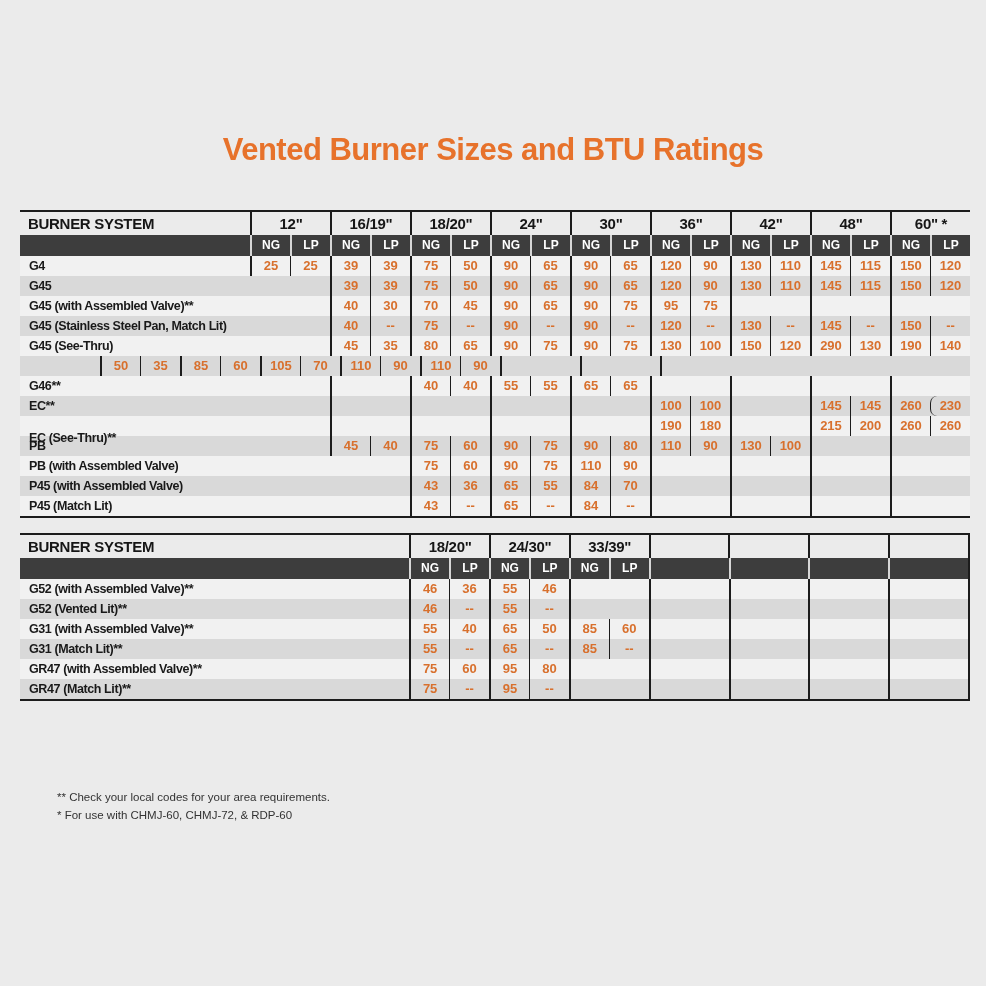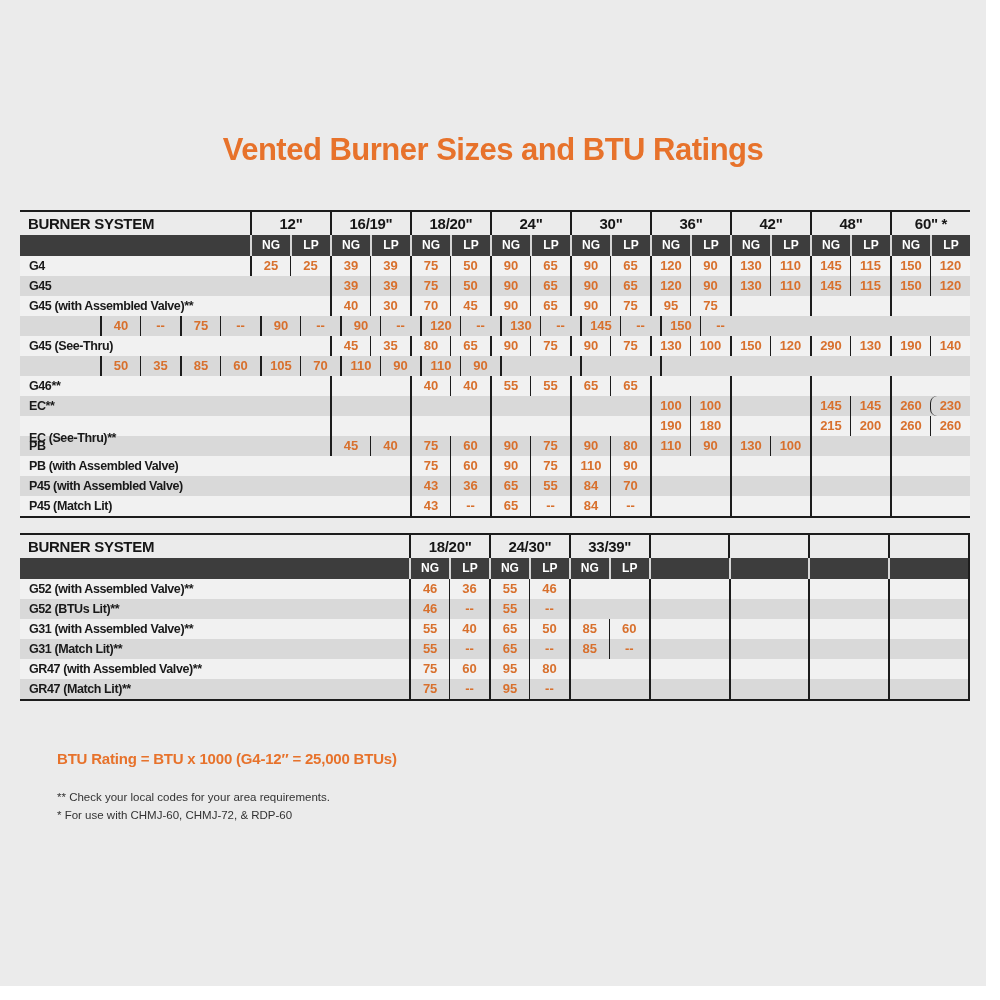--- a/index.html
+++ b/index.html
@@ -159,20 +159,21 @@
         <div class="v-cell" style="border-left: 2px solid rgb(28, 28, 28);">95</div>
         <div class="v-cell" style="border-left: 1px solid rgb(28, 28, 28);">75</div>
         <div class="v-cell" style="border-left: 2px solid rgb(28, 28, 28);"></div>
         <div class="v-cell" style="border-left: 1px solid transparent;"></div>
         <div class="v-cell" style="border-left: 2px solid rgb(28, 28, 28);"></div>
         <div class="v-cell" style="border-left: 1px solid transparent;"></div>
         <div class="v-cell" style="border-left: 2px solid rgb(28, 28, 28);"></div>
         <div class="v-cell" style="border-left: 1px solid transparent;"></div>
       </div>
       <div class="row data-row dark">
+        <div class="name-cell" style="width: 230px;">G45 (Stainless Steel Pan, Match Lit)</div>
         <div class="v-cell" style="border-left: 2px solid transparent;"></div>
         <div class="v-cell" style="border-left: 1px solid transparent;"></div>
         <div class="v-cell" style="border-left: 2px solid rgb(28, 28, 28);">40</div>
         <div class="v-cell" style="border-left: 1px solid rgb(28, 28, 28);">--</div>
         <div class="v-cell" style="border-left: 2px solid rgb(28, 28, 28);">75</div>
         <div class="v-cell" style="border-left: 1px solid rgb(28, 28, 28);">--</div>
         <div class="v-cell" style="border-left: 2px solid rgb(28, 28, 28);">90</div>
         <div class="v-cell" style="border-left: 1px solid rgb(28, 28, 28);">--</div>
         <div class="v-cell" style="border-left: 2px solid rgb(28, 28, 28);">90</div>
         <div class="v-cell" style="border-left: 1px solid rgb(28, 28, 28);">--</div>
@@ -406,21 +407,21 @@
         <div class="v-cell" style="border-left: 2px solid rgb(28, 28, 28);">55</div>
         <div class="v-cell" style="border-left: 1px solid rgb(28, 28, 28);">46</div>
         <div class="v-cell" style="border-left: 2px solid rgb(28, 28, 28);"></div>
         <div class="v-cell" style="border-left: 1px solid transparent;"></div>
         <div class="ph-cell" style="border-left: 2px solid rgb(28, 28, 28);"></div>
         <div class="ph-cell" style="border-left: 2px solid rgb(28, 28, 28);"></div>
         <div class="ph-cell" style="border-left: 2px solid rgb(28, 28, 28);"></div>
         <div class="ph-cell" style="border-left: 2px solid rgb(28, 28, 28);"></div>
       </div>
       <div class="row data-row dark redge">
-        <div class="name-cell" style="width: 390px;">G52 (BTUs Lit)**</div>
+        <div class="name-cell" style="width: 390px;">G52 (Vented Lit)**</div>
         <div class="v-cell" style="border-left: 2px solid rgb(28, 28, 28);">46</div>
         <div class="v-cell" style="border-left: 1px solid rgb(28, 28, 28);">--</div>
         <div class="v-cell" style="border-left: 2px solid rgb(28, 28, 28);">55</div>
         <div class="v-cell" style="border-left: 1px solid rgb(28, 28, 28);">--</div>
         <div class="v-cell" style="border-left: 2px solid rgb(28, 28, 28);"></div>
         <div class="v-cell" style="border-left: 1px solid transparent;"></div>
         <div class="ph-cell" style="border-left: 2px solid rgb(28, 28, 28);"></div>
         <div class="ph-cell" style="border-left: 2px solid rgb(28, 28, 28);"></div>
         <div class="ph-cell" style="border-left: 2px solid rgb(28, 28, 28);"></div>
         <div class="ph-cell" style="border-left: 2px solid rgb(28, 28, 28);"></div>
@@ -472,16 +473,15 @@
         <div class="v-cell" style="border-left: 1px solid rgb(28, 28, 28);">--</div>
         <div class="v-cell" style="border-left: 2px solid rgb(28, 28, 28);"></div>
         <div class="v-cell" style="border-left: 1px solid transparent;"></div>
         <div class="ph-cell" style="border-left: 2px solid rgb(28, 28, 28);"></div>
         <div class="ph-cell" style="border-left: 2px solid rgb(28, 28, 28);"></div>
         <div class="ph-cell" style="border-left: 2px solid rgb(28, 28, 28);"></div>
         <div class="ph-cell" style="border-left: 2px solid rgb(28, 28, 28);"></div>
       </div>
     </div>
 
-  <div class="note-rating">BTU Rating = BTU x 1000 (G4-12″ = 25,000 BTUs)</div>
   <div class="fn fn1">** Check your local codes for your area requirements.</div>
   <div class="fn fn2">* For use with CHMJ-60, CHMJ-72, &amp; RDP-60</div>
 </div>
 
 </body></html>

